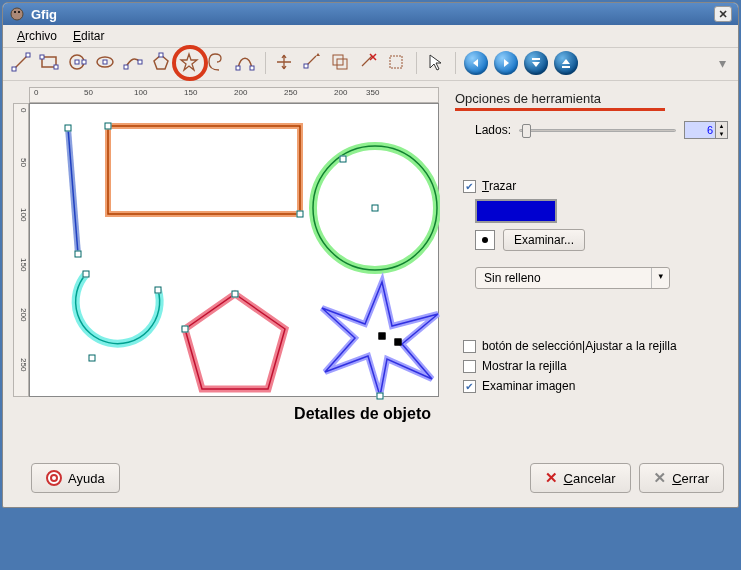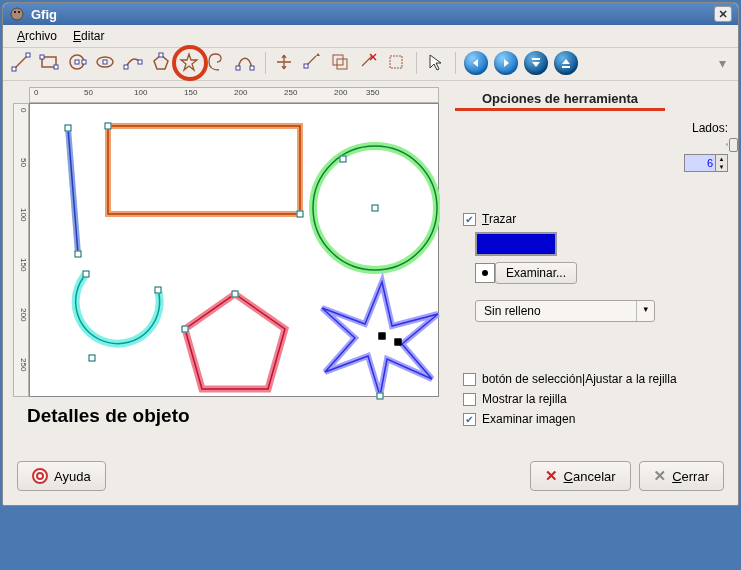--- a/index.html
+++ b/index.html
@@ -119,36 +119,34 @@
     border: 1px solid #066;
     transform: translate(-50%, -50%);
   }
   .handle.black { border-color: #000; background: #000; }
   .sidepanel {
     flex: 1;
     padding-top: 4px;
   }
   .section-title {
     font-size: 13px;
-    font-weight: bold;
+    font-weight: normal;
     color: #222;
-    margin-left: 27px;
   }
   .red-underline {
     height: 3px;
     background: #d93a1a;
     margin: 2px 0 10px 0;
     width: 210px;
   }
   .field-row {
     display: flex;
-    align-items: flex-end;
+    align-items: center;
     gap: 8px;
     margin: 4px 0 4px 20px;
-    flex-direction: column;
   }
   .slider {
     flex: 1;
     height: 14px;
     display: flex;
     align-items: center;
   }
   .slider-track {
     height: 3px;
     background: #c8c4c0;
@@ -212,20 +210,21 @@
   }
   .color-swatch {
     width: 82px; height: 24px;
     background: #0000d0;
     border: 2px solid #999;
     margin: 6px 0 6px 20px;
   }
   .browse-row {
     display: flex;
     align-items: center;
+    gap: 8px;
     margin: 4px 0 4px 20px;
   }
   .radio-dot {
     width: 20px; height: 20px;
     border: 1px solid #888;
     background: #fff;
     display: flex;
     align-items: center;
     justify-content: center;
   }
@@ -243,33 +242,33 @@
     font-size: 12px;
     display: inline-flex;
     align-items: center;
     gap: 4px;
   }
   .combo {
     display: flex;
     border: 1px solid #a8a4a0;
     border-radius: 3px;
     background: #f8f4f0;
-    width: 180px;
+    width: 195px;
     margin: 4px 0 4px 20px;
   }
   .combo span:first-child { flex: 1; padding: 3px 8px; }
   .combo .dd { border-left: 1px solid #bbb; padding: 3px 6px; font-size: 9px; }
   .details {
     padding: 8px 14px 4px 14px;
   }
-  .details-title { font-weight: bold; font-size: 19px; margin-bottom: 20px; }
+  .details-title { font-weight: bold; font-size: 16px; margin-bottom: 26px; text-align: right; }
   .footer {
     display: flex;
     gap: 8px;
-    padding: 10px 14px 14px 14px;
+    padding: 10px 14px 14px 28px;
   }
   .footer .spacer { flex: 1; }
   .big-btn {
     background: linear-gradient(#f8f4f0, #e8e4e0);
     border: 1px solid #a8a4a0;
     border-radius: 4px;
     padding: 5px 14px;
     font-size: 13px;
     display: inline-flex;
     align-items: center;

